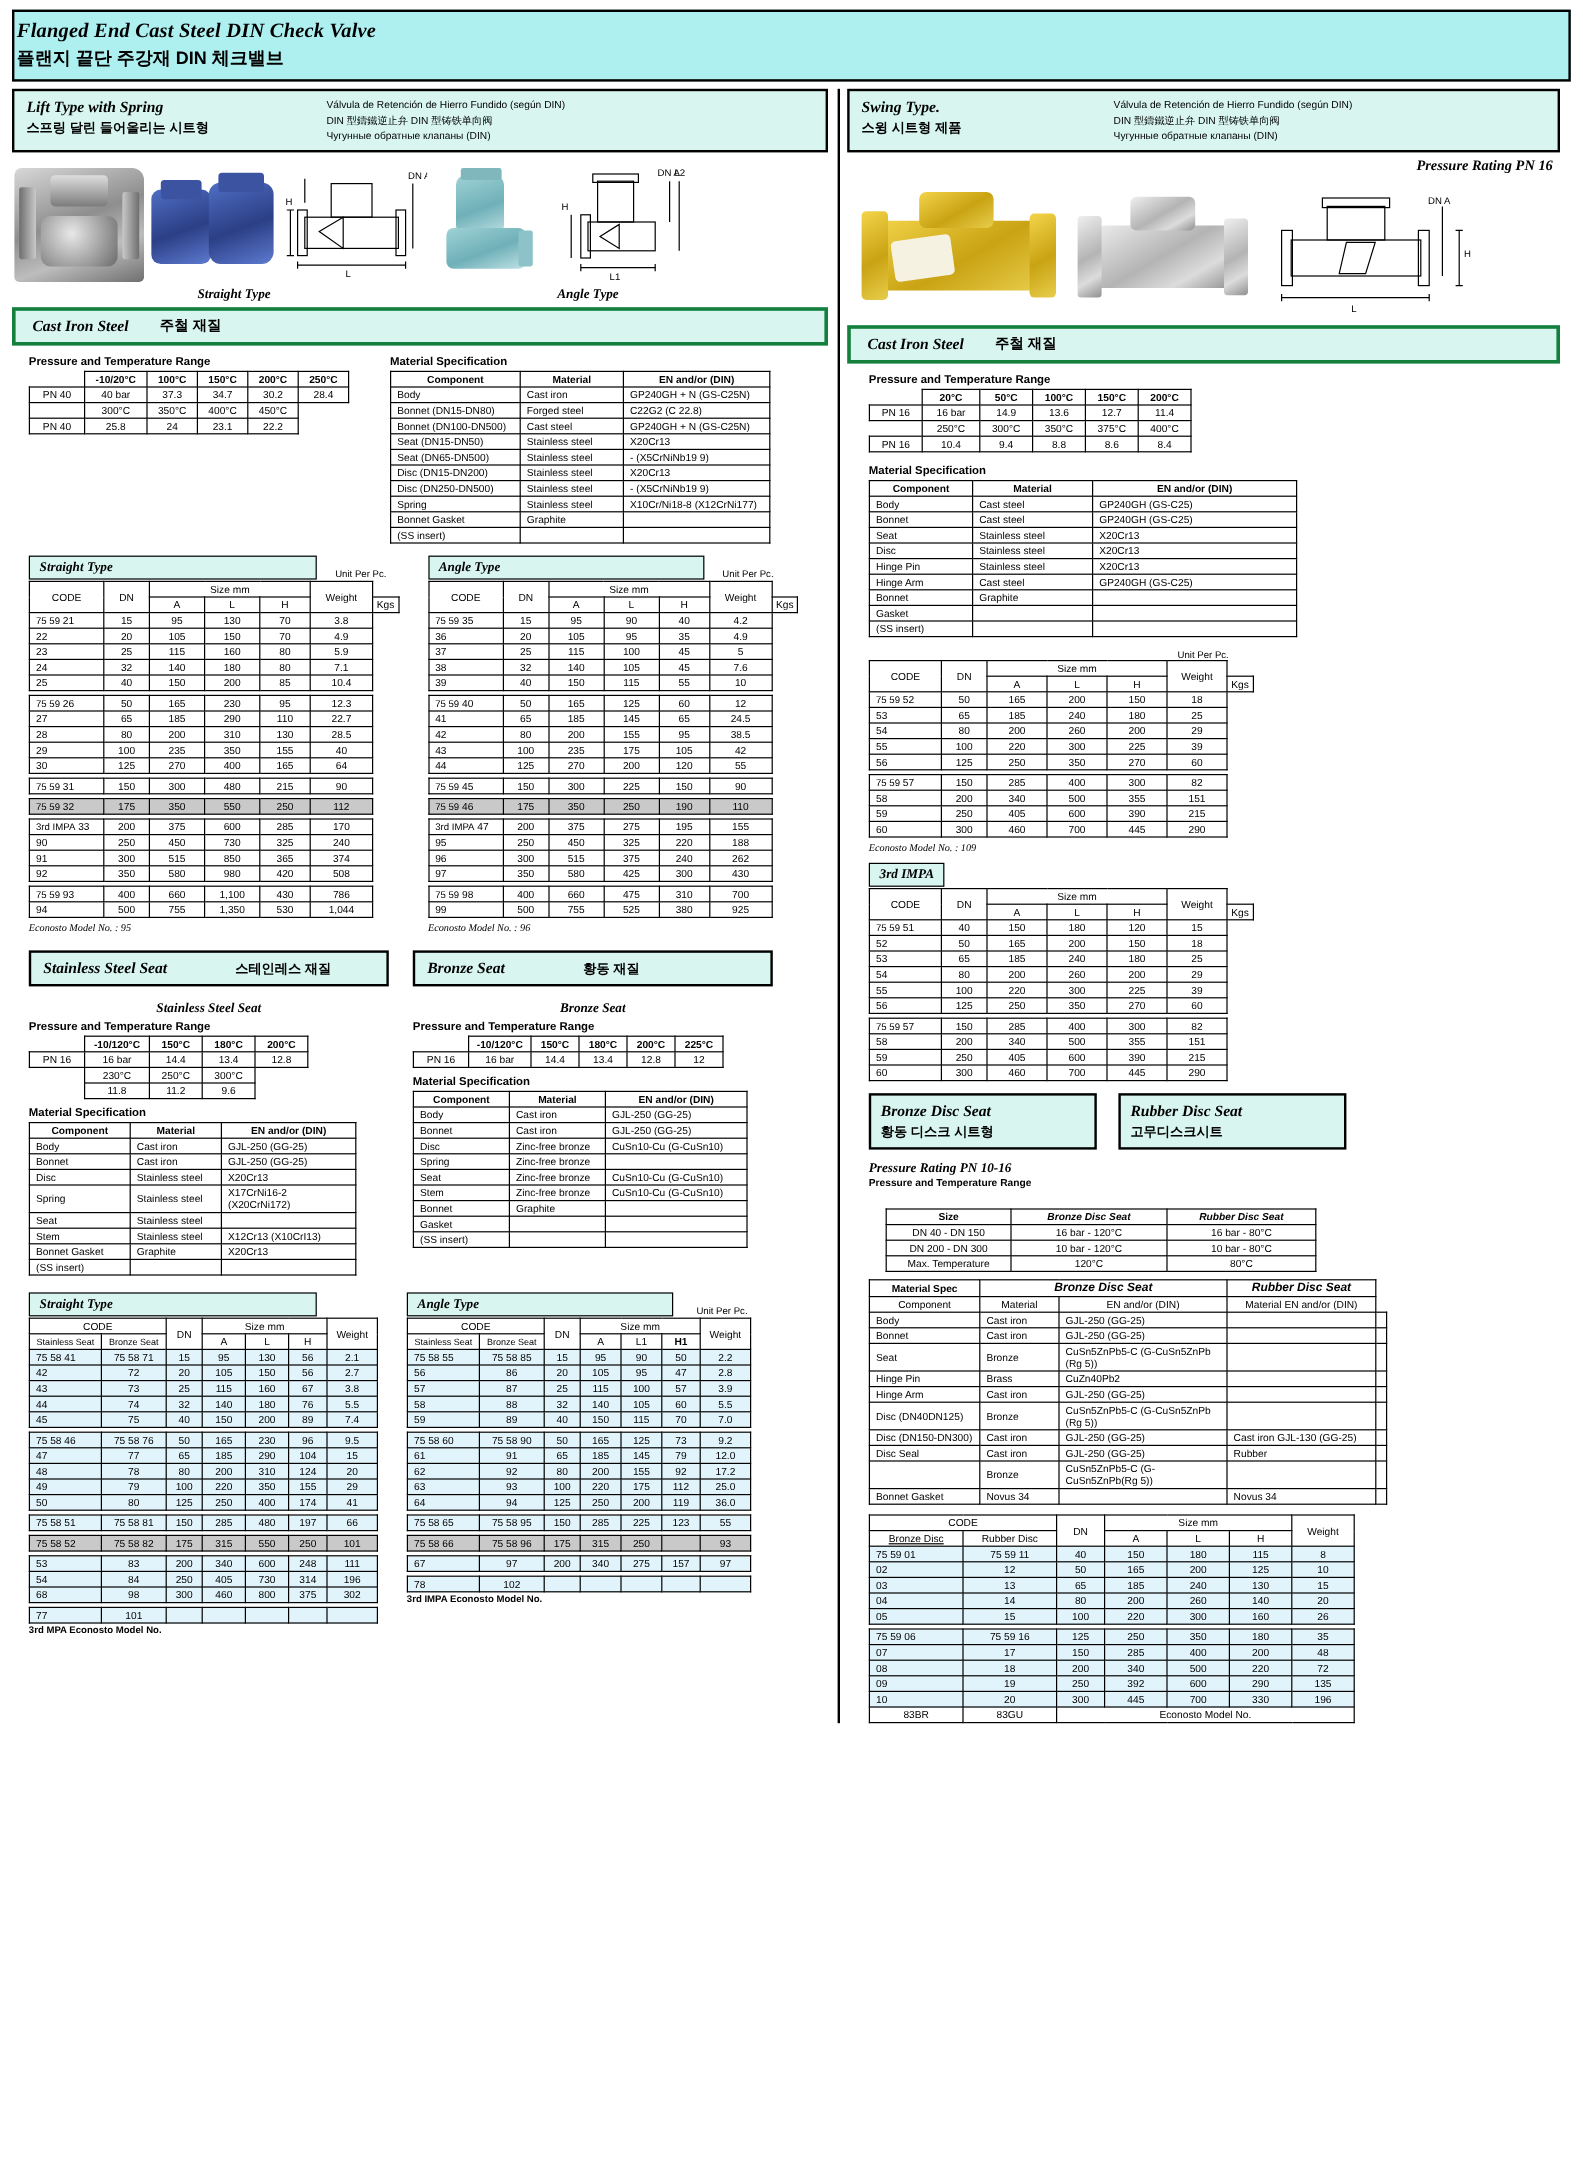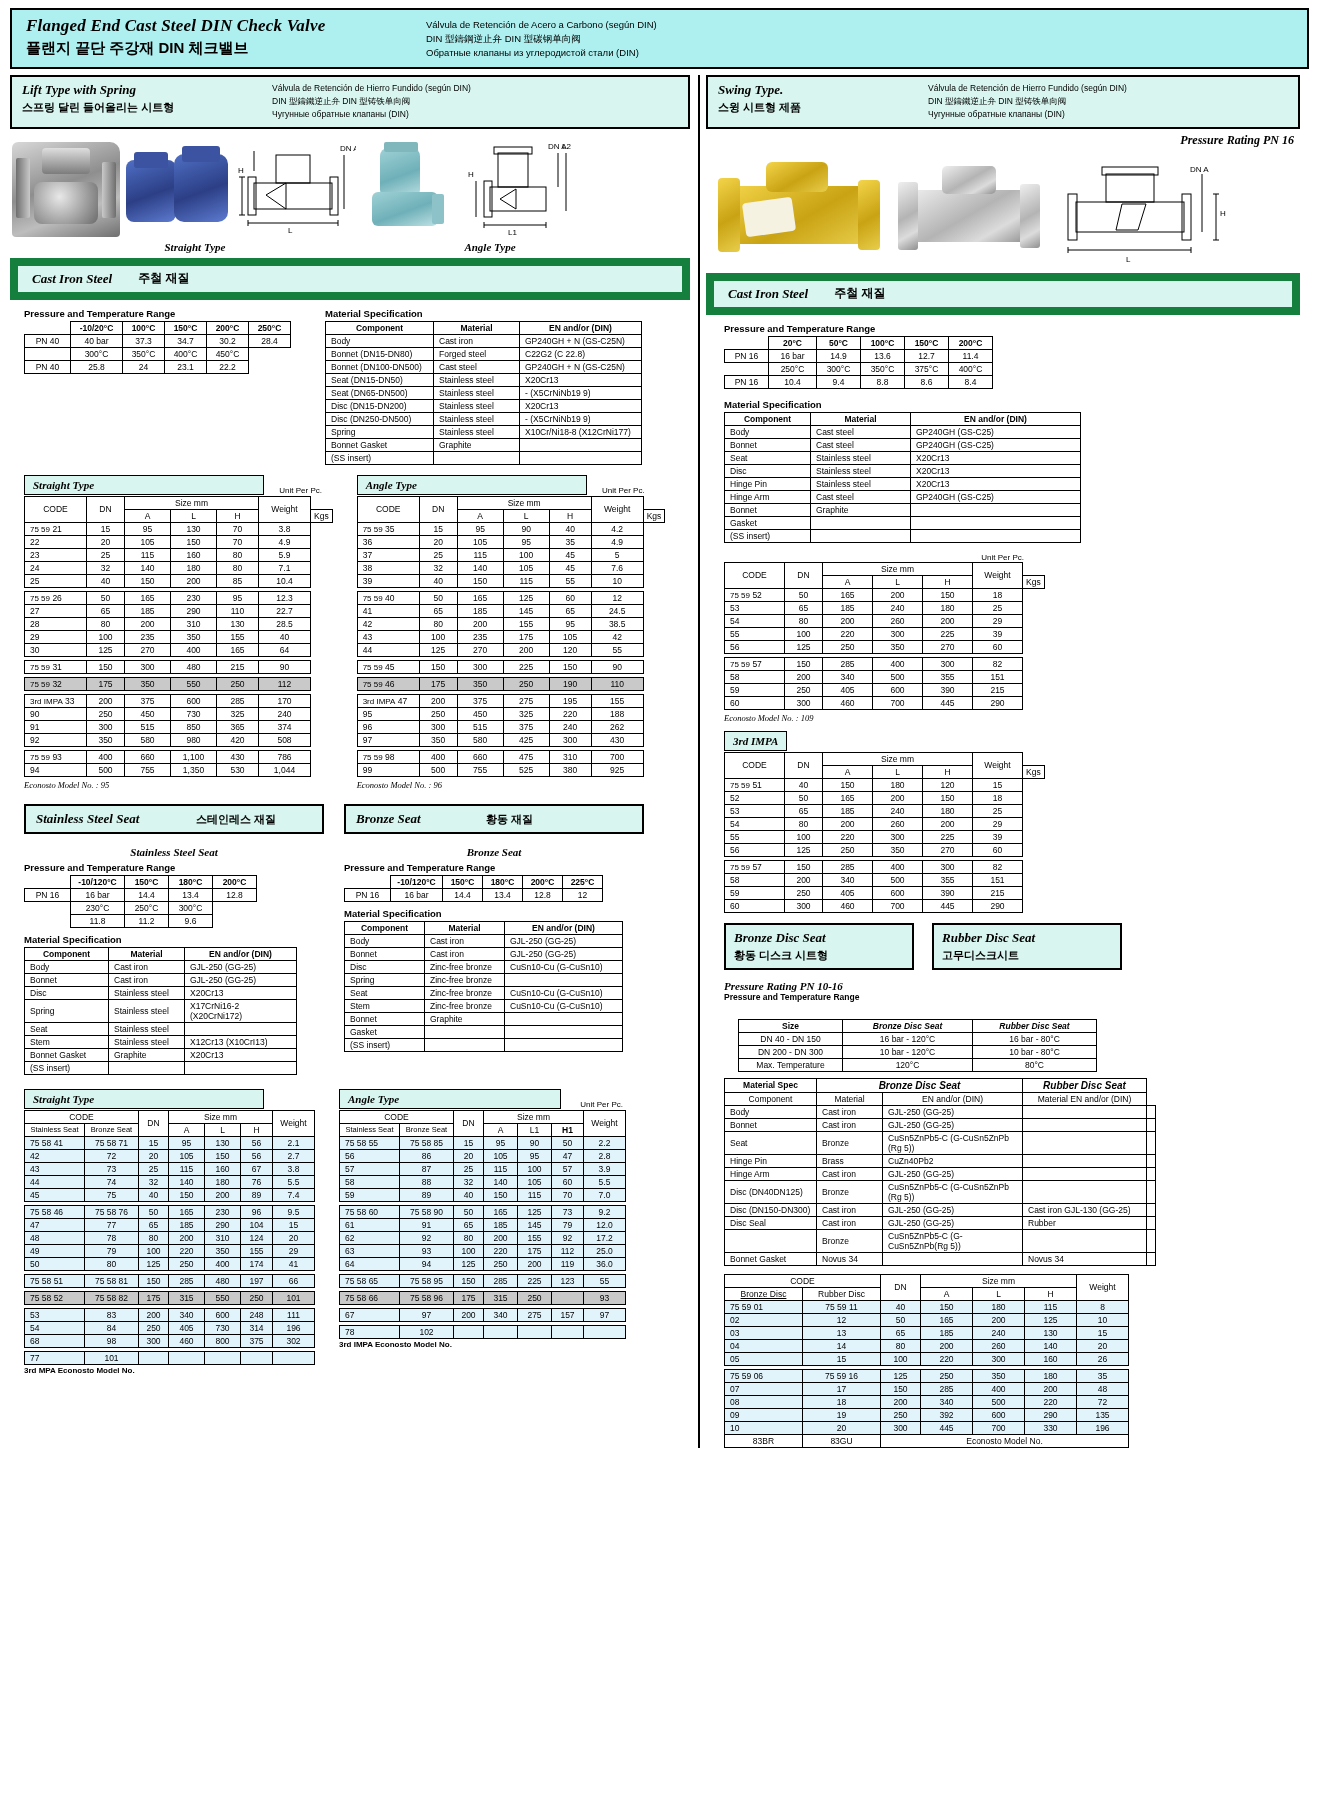--- a/index.html
+++ b/index.html
@@ -12,21 +12,21 @@
     font-size: 9px;
     color: #000;
   }
   .page { width: 1319px; position: relative; padding: 8px 10px; }
 
   
   .header {
     border: 2px solid #000;
     background: #aef0f0;
     display: flex;
-    padding: 6px 10px 8px 14px;
+    padding: 6px 10px 8px 2px;
     margin-bottom: 6px;
   }
   .header-left { width: 400px; }
   .header-title {
     font-family: "Liberation Serif", serif;
     font-style: italic;
     font-weight: bold;
     font-size: 17px;
     letter-spacing: .2px;
   }
@@ -55,21 +55,21 @@
     font-family: "Liberation Serif", serif;
     font-style: italic;
     font-weight: bold;
     font-size: 13px;
   }
   .tb-title-kr { font-weight: bold; font-size: 11px; margin-top: 2px; }
   .tb-right { font-size: 8.5px; line-height: 1.5; }
 
   
   .section-bar {
-    border: 8px solid #15803d;
+    border: 3px solid #15803d;
     background: #d8f6ef;
     padding: 4px 10px 5px 14px;
     margin: 5px 0 8px 0;
     display: flex;
     align-items: flex-end;
     gap: 26px;
   }
   .section-bar .en {
     font-family: "Liberation Serif", serif;
     font-style: italic;
@@ -142,25 +142,20 @@
 </style>
 </head>
 <body>
 
 <div class="page">
 
   <div class="header">
     <div class="header-left">
       <div class="header-title">Flanged End Cast Steel DIN Check Valve</div>
       <div class="header-title-kr">플랜지 끝단 주강재 DIN 체크밸브</div>
-    </div>
-    <div class="header-right">
-      <div>Válvula de Retención de Acero a Carbono (según DIN)</div>
-      <div>DIN 型鑄鋼逆止弁    DIN 型碳钢单向阀</div>
-      <div>Обратные клапаны из углеродистой стали (DIN)</div>
     </div>
   </div>
 
   <div class="cols">
 
     <div class="col-left">
 
       <div class="type-banner">
         <div class="tb-left">
           <div class="tb-title">Lift Type with Spring</div>

